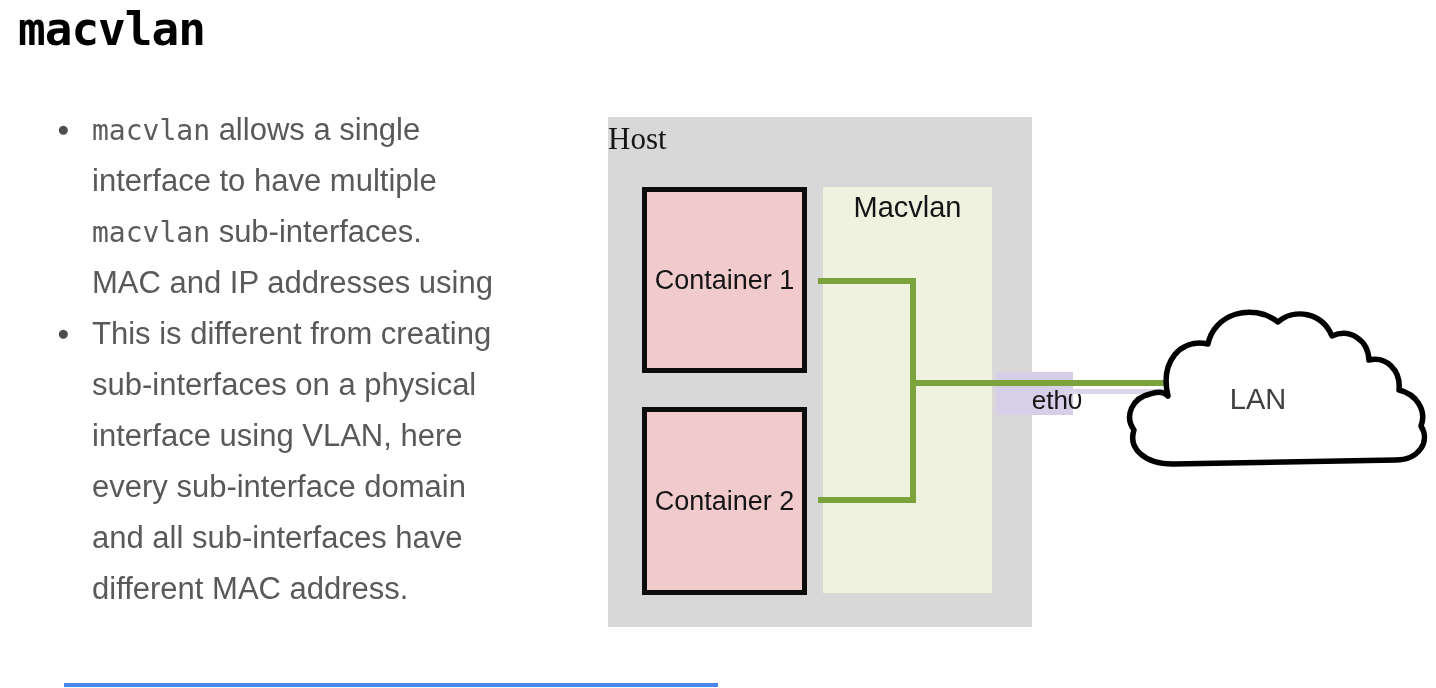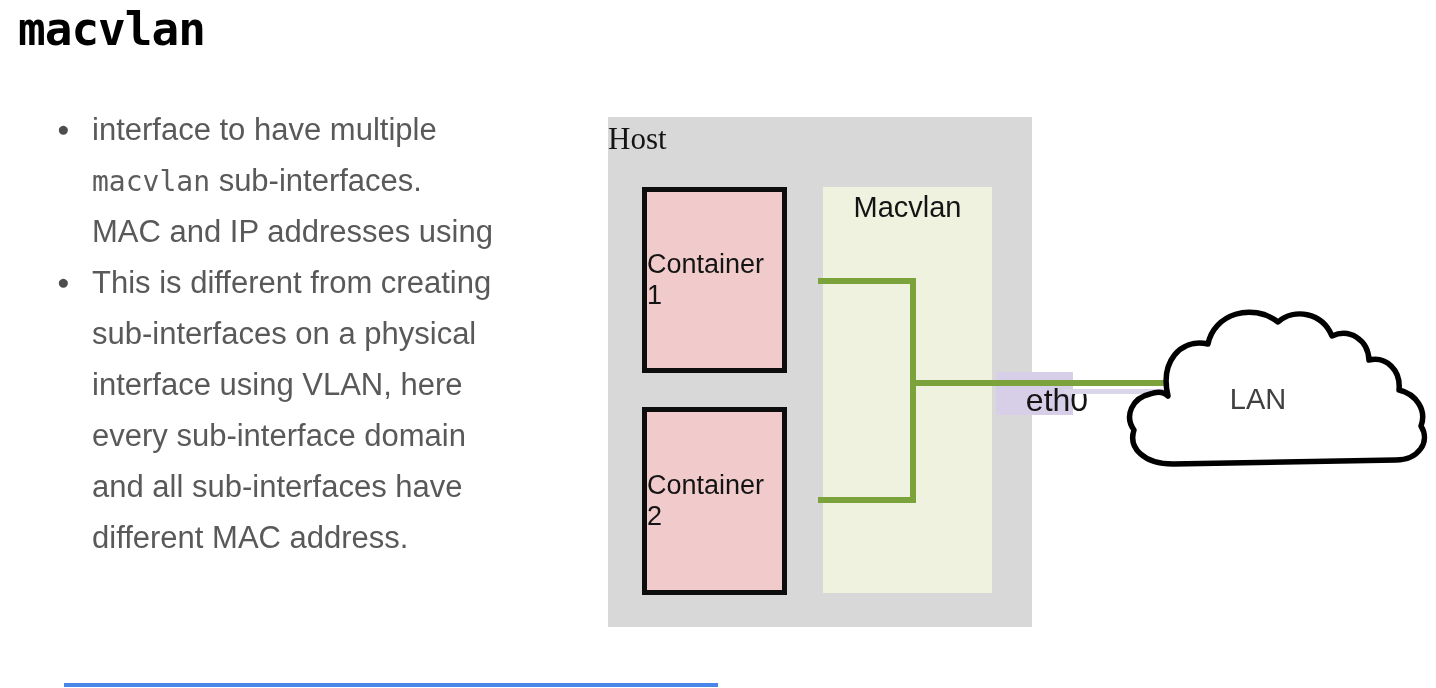--- a/index.html
+++ b/index.html
@@ -18,52 +18,53 @@
   .line { height:51px; line-height:51px; white-space:nowrap; }
   .mono { font-family:"DejaVu Sans Mono", monospace; font-size:28px; color:#5c5c5c; }
 
   
   #host { left:608px; top:117px; width:424px; height:510px; background:#d8d8d8; }
   #host-label { left:608px; top:121px; width:424px; text-align:left;
                 font-size:31px; color:#141414;font-family:Liberation Serif, serif; }
   #bridge { left:823px; top:187px; width:169px; height:406px; background:#eef2df; }
   #bridge-label { left:823px; top:189px; width:169px; text-align:center;
                   font-size:29px; line-height:36px; color:#141414; }
-  .container-box { left:642px; width:145px; background:#f1cbcb; border:5px solid #0d0d0d;
+  .container-box { left:642px; width:165px; background:#f1cbcb; border:5px solid #0d0d0d;
                    display:flex; align-items:center; justify-content:center;
                    font-size:27px; color:#141414; }
   #container1 { top:187px; height:186px; }
   #container2 { top:407px; height:188px; }
 
   .green-line { background:#7ca23c; }
   #link-c1 { left:818px; top:278px; width:97px; height:6px; }
   #link-c2 { left:818px; top:497px; width:98px; height:6px; }
   #link-vert { left:910px; top:278px; width:6px; height:225px; }
   #link-lan { left:910px; top:380px; width:258px; height:6px; z-index:4; }
   #link-lavender { left:1064px; top:389px; width:104px; height:5px; background:#dbd5ea; z-index:3; }
 
   #eth-badge { left:996px; top:372px; width:77px; height:43px; background:#d6cfe7;
                z-index:2; display:flex; align-items:flex-end; justify-content:center; }
-  #eth-badge span { font-size:32px; color:#141414; line-height:30px;margin-left:45px; }
+  #eth-badge span { font-size:26px; color:#141414; line-height:30px;margin-left:45px; }
 
   #cloud-svg { left:1118px; top:298px; z-index:5; }
   #lan-label { left:1198px; top:383px; width:120px; text-align:center;
                font-size:29px; color:#404040; z-index:6; }
 
   #footer-divider { left:64px; top:683px; width:654px; height:4px; background:#4a86e8; }
 </style>
 </head>
 <body>
 
 <div class="abs" id="title">macvlan</div>
 
 <div class="abs" id="bullets">
 
   <div class="bullet">
     <span class="dot">●</span>
+    <div class="line"><span class="mono">macvlan</span><span> allows a single</span></div>
     <div class="line"><span>interface to have multiple</span></div>
     <div class="line"><span class="mono">macvlan</span><span> sub-interfaces.</span></div>
     <div class="line"><span>MAC and IP addresses using</span></div>
   </div>
 
   <div class="bullet">
     <span class="dot">●</span>
     <div class="line"><span>This is different from creating</span></div>
     <div class="line"><span>sub-interfaces on a physical</span></div>
     <div class="line"><span>interface using VLAN, here</span></div>

